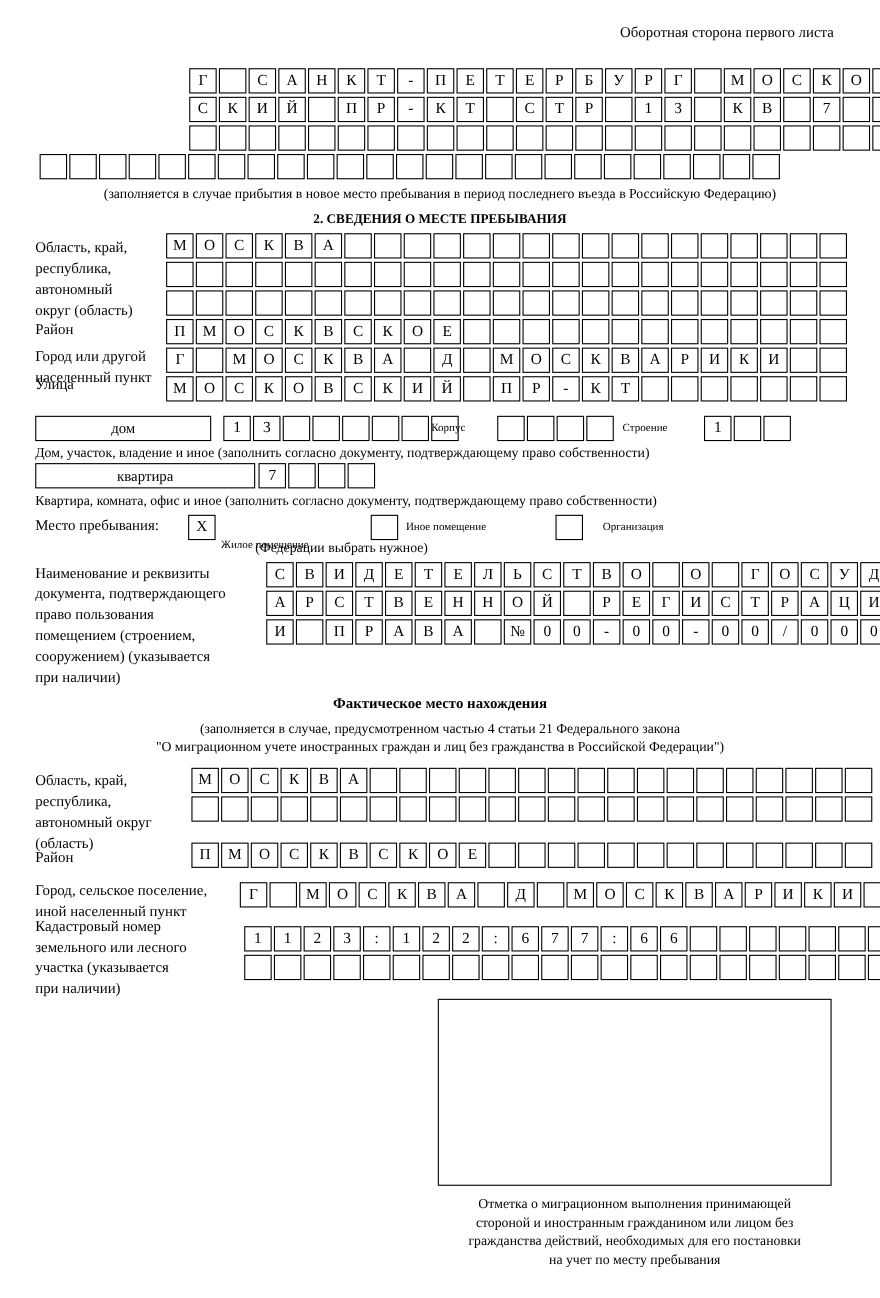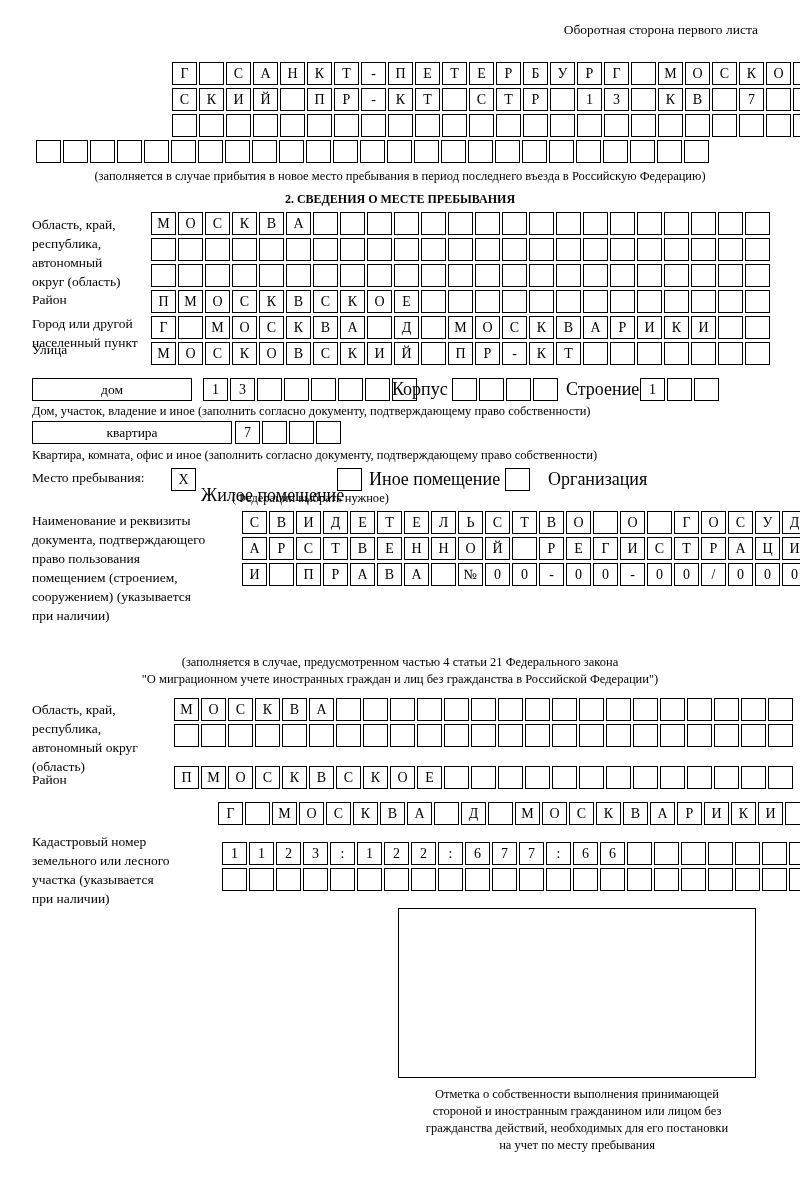--- a/index.html
+++ b/index.html
@@ -70,21 +70,21 @@
     position: absolute;
     border: 1px solid #000;
     box-sizing: border-box;
     height: 23px;
     text-align: center;
     font-size: 13.5px;
     line-height: 21px;
   }
   .inline-label {
     position: absolute;
-    font-size: 18px;
+    font-size: 10px;
     line-height: 23px;
     font-family: Liberation Serif, serif;
   }
   .bigbox {
     position: absolute;
     border: 1px solid #000;
     box-sizing: border-box;
   }
   .footnote {
     position: absolute;
@@ -496,20 +496,21 @@
       <div class="cell">0</div>
       <div class="cell">-</div>
       <div class="cell">0</div>
       <div class="cell">0</div>
       <div class="cell">/</div>
       <div class="cell">0</div>
       <div class="cell">0</div>
       <div class="cell">0</div>
     </div>
 
+  <div class="bold-center" style="top:632px;">Фактическое место нахождения</div>
   <div class="center-note" style="top:654px;">(заполняется в случае, предусмотренном частью 4 статьи 21 Федерального закона</div>
   <div class="center-note" style="top:671px;">"О миграционном учете иностранных граждан и лиц без гражданства в Российской Федерации")</div>
 
   <div class="label" style="left:32px; top:700px;">Область, край,
 республика,
 автономный округ
 (область)</div>
   <div class="boxrow" id="al-region-0" style="left:174px; top:698px;">
       <div class="cell">М</div>
       <div class="cell">О</div>
@@ -581,20 +582,22 @@
       <div class="cell"></div>
       <div class="cell"></div>
       <div class="cell"></div>
       <div class="cell"></div>
       <div class="cell"></div>
       <div class="cell"></div>
       <div class="cell"></div>
       <div class="cell"></div>
     </div>
 
+  <div class="label" style="left:32px; top:800px;">Город, сельское поселение,
+иной населенный пункт</div>
   <div class="boxrow" id="al-city" style="left:218px; top:802px;">
       <div class="cell">Г</div>
       <div class="cell"></div>
       <div class="cell">М</div>
       <div class="cell">О</div>
       <div class="cell">С</div>
       <div class="cell">К</div>
       <div class="cell">В</div>
       <div class="cell">А</div>
       <div class="cell"></div>
@@ -660,18 +663,18 @@
       <div class="cell"></div>
       <div class="cell"></div>
       <div class="cell"></div>
       <div class="cell"></div>
       <div class="cell"></div>
       <div class="cell"></div>
       <div class="cell"></div>
     </div>
 
   <div class="bigbox" style="left:398px; top:908px; width:358px; height:170px;"></div>
-  <div class="footnote" style="left:398px; top:1086px; width:358px;">Отметка о собственности выполнения принимающей</div>
+  <div class="footnote" style="left:398px; top:1086px; width:358px;">Отметка о миграционном выполнения принимающей</div>
   <div class="footnote" style="left:398px; top:1103px; width:358px;">стороной и иностранным гражданином или лицом без</div>
   <div class="footnote" style="left:398px; top:1120px; width:358px;">гражданства действий, необходимых для его постановки</div>
   <div class="footnote" style="left:398px; top:1137px; width:358px;">на учет по месту пребывания</div>
 
 </div>
 
 </body></html>

